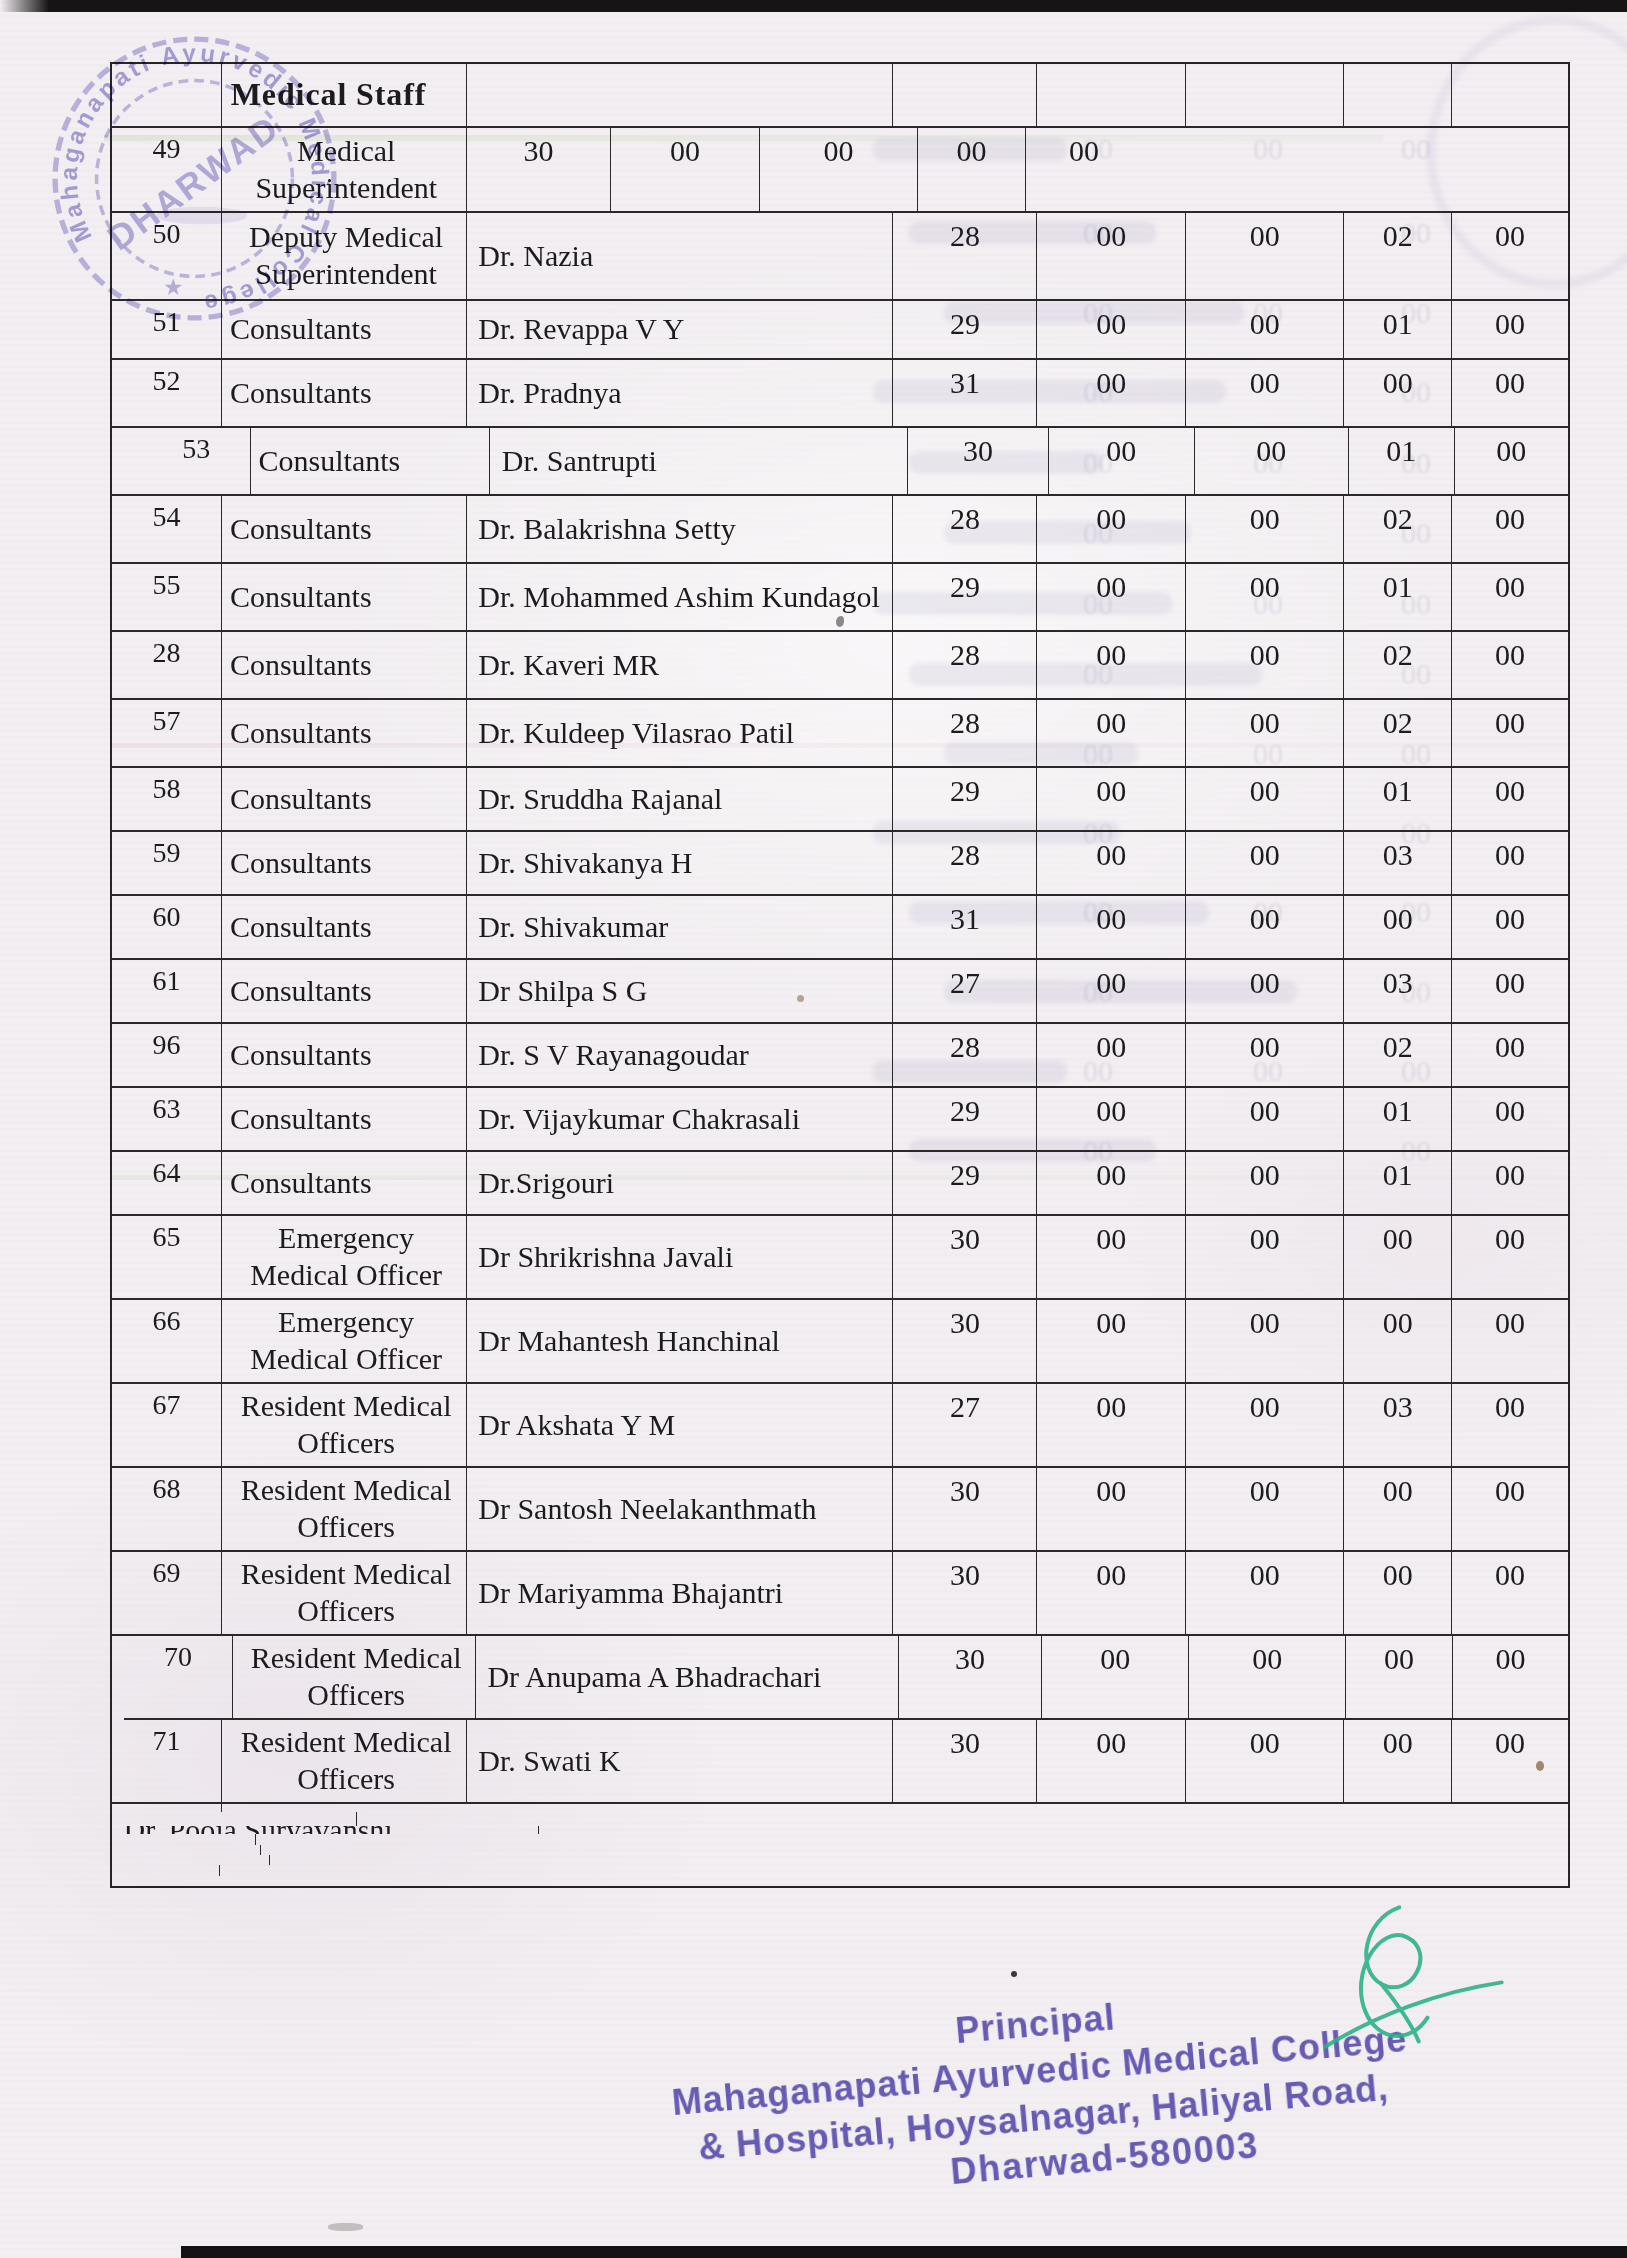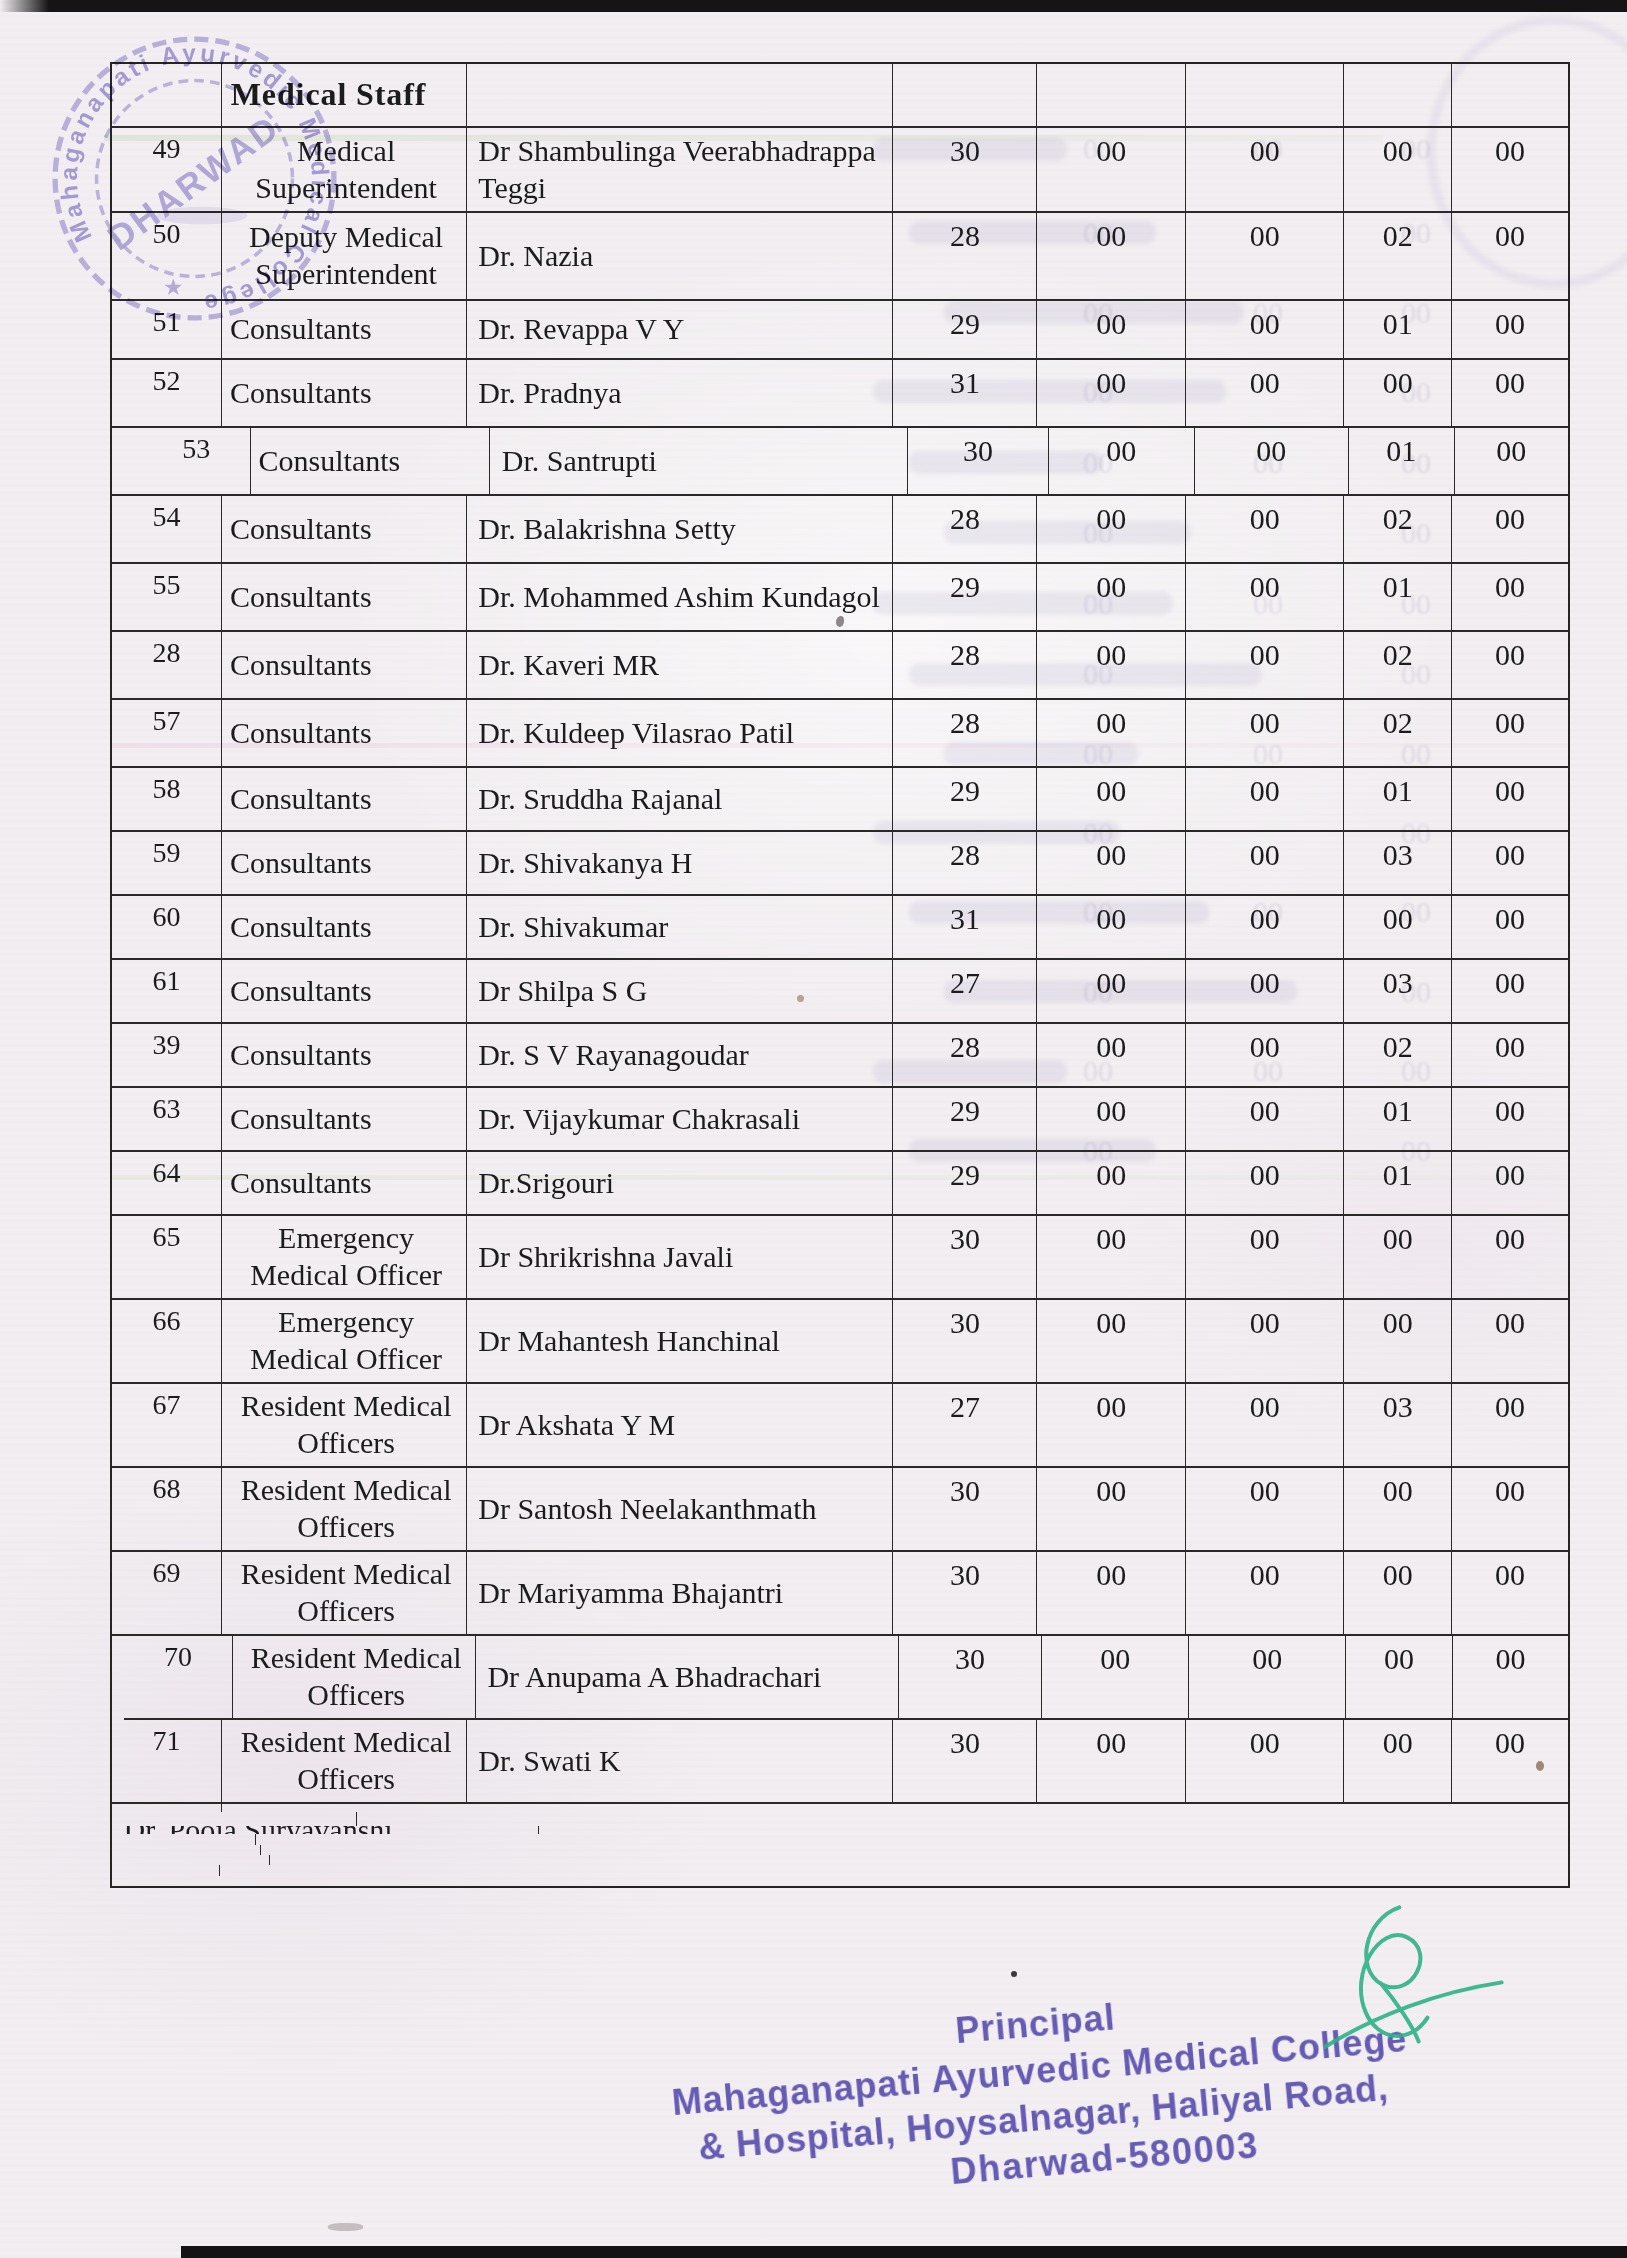--- a/index.html
+++ b/index.html
@@ -148,21 +148,20 @@
       <div class="cell c4"></div>
       <div class="cell c5"></div>
       <div class="cell c6"></div>
       <div class="cell c7"></div>
       <div class="cell c8"></div>
     </div>
     <div id="rows-container">
         <div class="row" style="height: 83px;">
     <div class="cell c1 num">49</div>
     <div class="cell c2 desig">Medical Superintendent</div>
-    <div class="cell c3 name">Dr Shambulinga Veerabhadrappa Teggi</div>
     <div class="cell c4 val">30</div>
     <div class="cell c5 val">00</div>
     <div class="cell c6 val">00</div>
     <div class="cell c7 val">00</div>
     <div class="cell c8 val">00</div>
   </div>
         <div class="row" style="height: 86px;">
     <div class="cell c1 num">50</div>
     <div class="cell c2 desig">Deputy Medical Superintendent</div>
     <div class="cell c3 name">Dr. Nazia</div>
@@ -276,21 +275,21 @@
     <div class="cell c1 num">61</div>
     <div class="cell c2 desig">Consultants</div>
     <div class="cell c3 name">Dr Shilpa S G</div>
     <div class="cell c4 val">27</div>
     <div class="cell c5 val">00</div>
     <div class="cell c6 val">00</div>
     <div class="cell c7 val">03</div>
     <div class="cell c8 val">00</div>
   </div>
         <div class="row" style="height: 62px;">
-    <div class="cell c1 num">39</div>
+    <div class="cell c1 num">96</div>
     <div class="cell c2 desig">Consultants</div>
     <div class="cell c3 name">Dr. S V Rayanagoudar</div>
     <div class="cell c4 val">28</div>
     <div class="cell c5 val">00</div>
     <div class="cell c6 val">00</div>
     <div class="cell c7 val">02</div>
     <div class="cell c8 val">00</div>
   </div>
         <div class="row" style="height: 62px;">
     <div class="cell c1 num">63</div>

